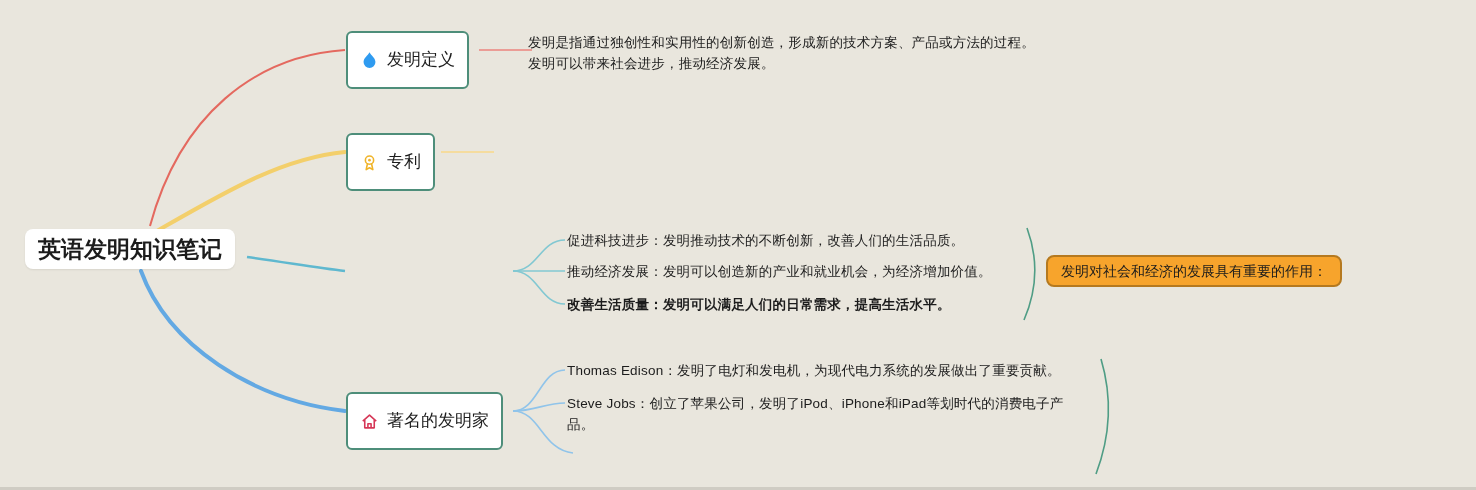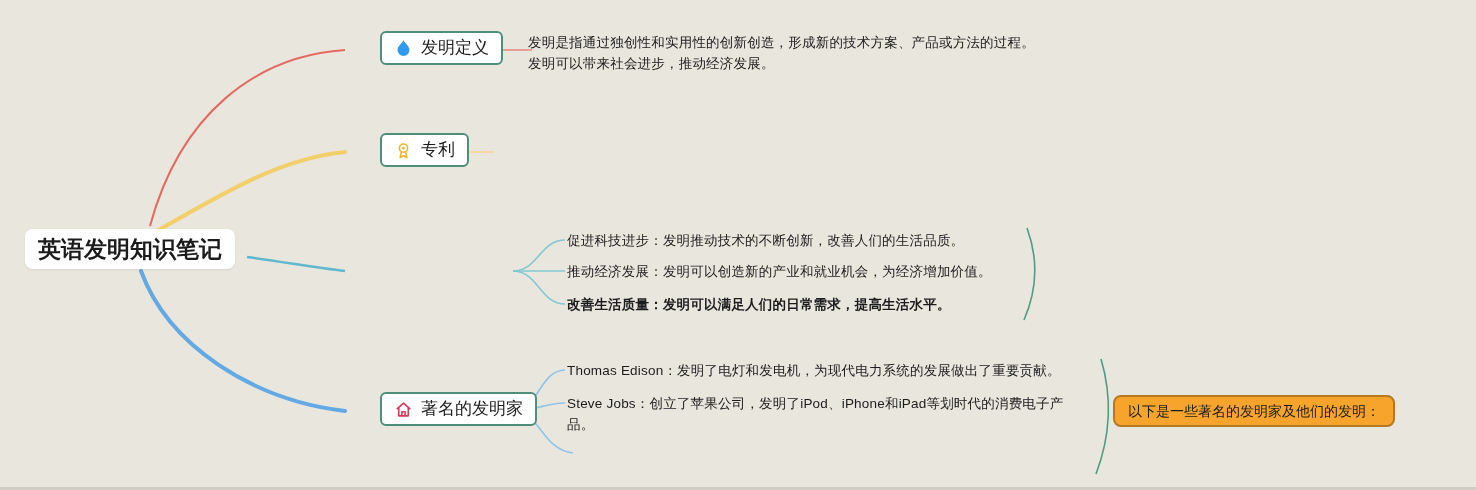--- a/index.html
+++ b/index.html
@@ -5,22 +5,22 @@
   html,body{margin:0;padding:0;}
   body{font-family:"Liberation Sans","DejaVu Sans",sans-serif;}
   .canvas{
     position:relative;width:1476px;height:490px;overflow:hidden;
     background:var(--bg,#e9e6dd);color:var(--text,#1c1c1c);
   }
   .edges{position:absolute;left:0;top:0;width:1476px;height:490px;pointer-events:none;}
   .node{
     position:absolute;display:inline-flex;align-items:center;gap:8px;
     background:#fff;border:2px solid var(--node-border,#4e8e7a);
-    border-radius:6px;padding:4px 12px;font-size:17px;line-height:22px;
-    white-space:nowrap;box-sizing:border-box;margin-left:34px;
+    border-radius:6px;padding:16px 12px;font-size:17px;line-height:22px;
+    white-space:nowrap;box-sizing:border-box;
   }
   .node .icon{display:inline-flex;align-items:center;}
   .root{
     position:absolute;background:#fff;border-radius:8px;
     padding:6px 13px;font-size:23px;font-weight:bold;line-height:28px;
     white-space:nowrap;box-shadow:0 1px 2px rgba(0,0,0,0.08);
   }
   .desc{
     position:absolute;font-size:13.5px;line-height:21px;letter-spacing:0.2px;
   }
@@ -82,29 +82,29 @@
         <circle cx="12" cy="9" r="1.7" style="fill:var(--icon-yellow);" stroke="none"></circle>
         <path d="M9.4 13.6L7.8 21l4.2-2.4L16.2 21l-1.6-7.4" stroke-linejoin="round" stroke-linecap="round"></path>
       </svg>
     </span>
     <span>专利</span>
   </div>
 
   <div class="subitem" style="left:567px;top:261px;">推动经济发展：发明可以创造新的产业和就业机会，为经济增加价值。</div>
   <div class="subitem" style="left:567px;top:230px;">促进科技进步：发明推动技术的不断创新，改善人们的生活品质。</div>
   <div class="subitem" style="left:567px;top:294px;font-weight:bold;">改善生活质量：发明可以满足人们的日常需求，提高生活水平。</div>
+  <div class="callout" style="left:1046px;top:255px;">发明对社会和经济的发展具有重要的作用：</div>
 
   <div class="node" style="left:346px;top:392px;">
     <span class="icon">
       <svg viewBox="0 0 24 24" width="19" height="19" fill="none" style="stroke:var(--icon-red);" stroke-width="2" stroke-linejoin="round">
         <path d="M3.5 11.5L12 4l8.5 7.5"></path>
         <path d="M6 10.2V20h12v-9.8"></path>
         <path d="M10 20v-5.2h4V20"></path>
       </svg>
     </span>
     <span>著名的发明家</span>
   </div>
   <div class="subitem" style="left:567px;top:360px;">Thomas Edison：发明了电灯和发电机，为现代电力系统的发展做出了重要贡献。</div>
   <div class="subitem wrap" style="left:567px;top:393px;width:512px;">Steve Jobs：创立了苹果公司，发明了iPod、iPhone和iPad等划时代的消费电子产品。</div>
-  <div class="callout" style="left:1113px;top:395px;">以下是一些著名的发明家及他们的发明：</div>
 
   <div class="bottom-strip"></div>
 </div>
 
 </body></html>

